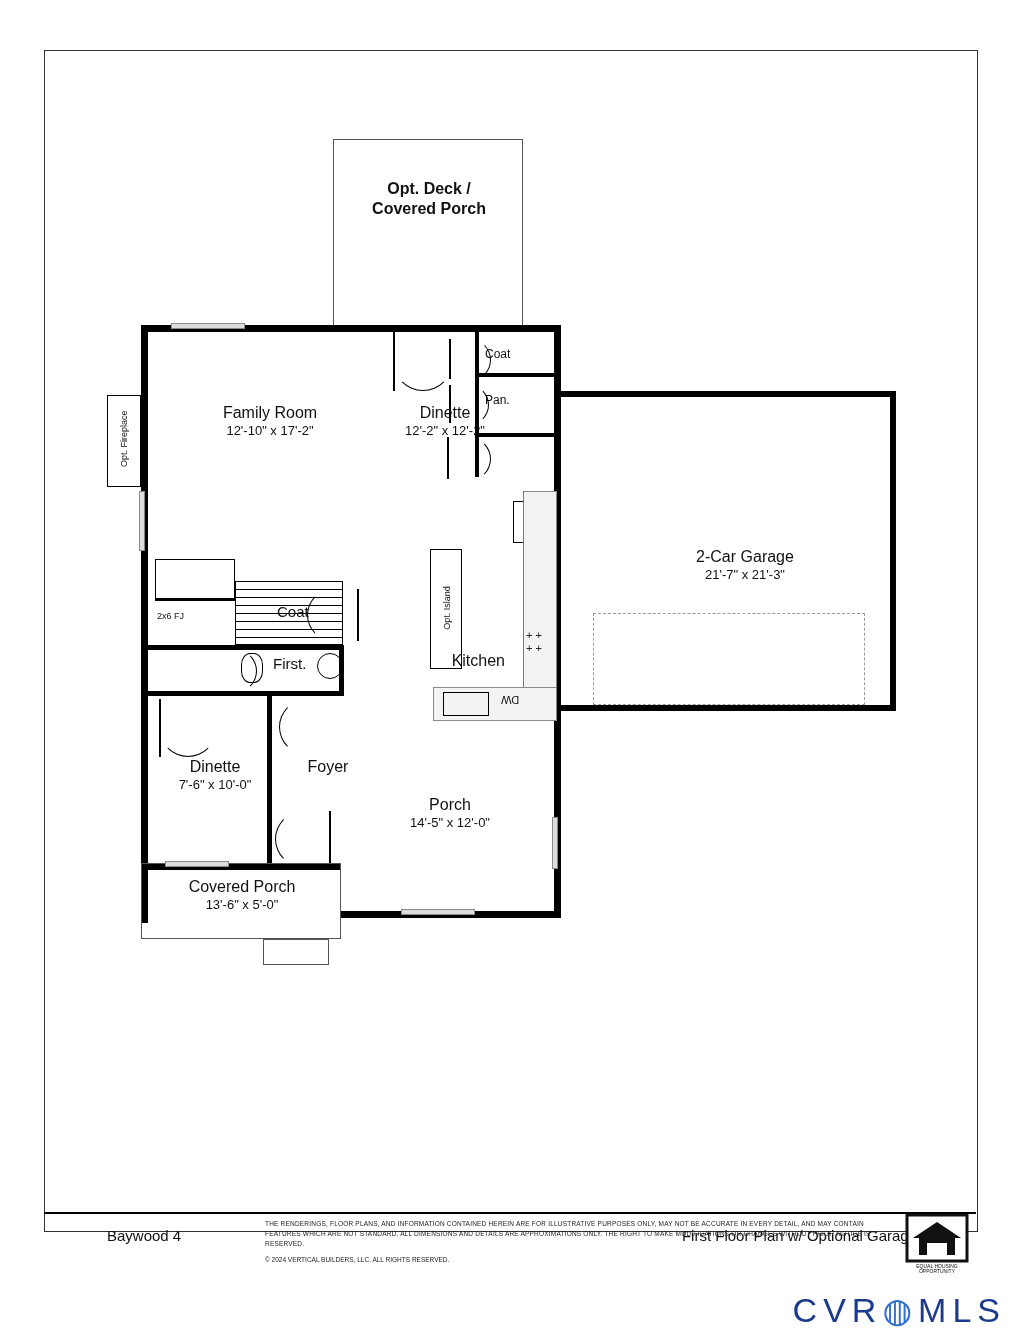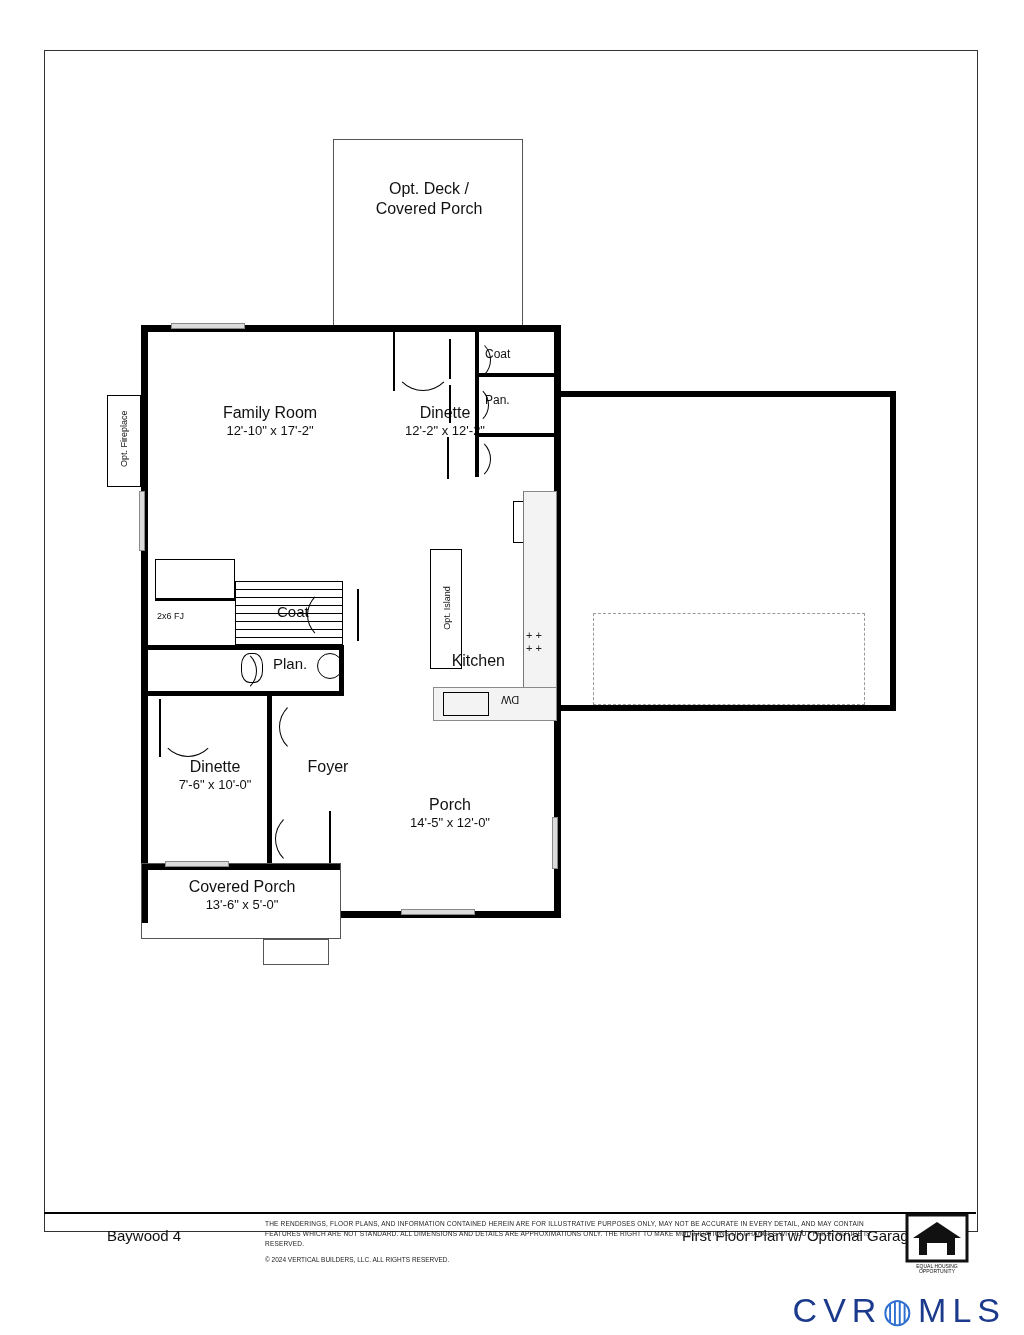--- a/index.html
+++ b/index.html
@@ -33,21 +33,21 @@
   .brand .dot{color:#2f6fd0;}
 </style>
 </head>
 <body>
 
 <div id="sheet">
   <div class="frame">
     <div class="plan">
 
       <div class="box" style="left:288px;top:88px;width:190px;height:190px;border-color:#555;"></div>
-      <div class="lbl" style="left:318px;top:128px;width:132px;">
+      <div class="lbl" style="left:318px;top:128px;width:132px;font-weight:bold;">
         <div class="n">Opt. Deck /</div>
         <div class="n">Covered Porch</div>
       </div>
 
       <div class="wall" style="left:96px;top:274px;width:420px;height:7px;"></div>
 
       <div class="wall" style="left:96px;top:274px;width:7px;height:545px;"></div>
 
       <div class="wall" style="left:96px;top:812px;width:200px;height:7px;"></div>
 
@@ -92,20 +92,24 @@
       <div class="thin" style="left:404px;top:334px;width:2px;height:38px;"></div>
 
       <div class="arc" style="left:402px;top:386px;width:44px;height:44px;border-top-color:transparent;border-left-color:transparent;border-bottom-color:transparent;"></div>
       <div class="thin" style="left:402px;top:386px;width:2px;height:42px;"></div>
       <div class="wall" style="left:430px;top:386px;width:4px;height:40px;"></div>
 
       <div class="wall" style="left:516px;top:340px;width:335px;height:6px;"></div>
       <div class="wall" style="left:845px;top:340px;width:6px;height:320px;"></div>
       <div class="wall" style="left:516px;top:654px;width:335px;height:6px;"></div>
       <div class="dash" style="left:548px;top:562px;width:272px;height:92px;"></div>
+      <div class="lbl" style="left:600px;top:496px;width:200px;">
+        <div class="n">2-Car Garage</div>
+        <div class="d">21'-7" x 21'-3"</div>
+      </div>
 
       <div class="lbl" style="left:330px;top:600px;width:130px;text-align:right;">
         <div class="n">Kitchen</div>
       </div>
 
       <div class="box" style="left:385px;top:498px;width:32px;height:120px;"></div>
       <div class="vtext tiny" style="left:378px;top:552px;width:48px;text-align:center;transform:rotate(-90deg);">Opt. Island</div>
 
       <div class="box" style="left:468px;top:450px;width:42px;height:42px;"></div>
       <div class="small" style="position:absolute;left:483px;top:461px;">R</div>
@@ -131,21 +135,21 @@
       <div class="thin" style="left:110px;top:548px;width:80px;height:2px;"></div>
       <div class="tiny" style="position:absolute;left:112px;top:560px;">2x6 FJ</div>
 
       <div class="small" style="position:absolute;left:232px;top:552px;font-size:15px;">Coat</div>
       <div class="arc" style="left:262px;top:538px;width:52px;height:52px;border-top-color:transparent;border-right-color:transparent;border-bottom-color:transparent;"></div>
       <div class="thin" style="left:312px;top:538px;width:2px;height:52px;"></div>
 
       <div class="wall" style="left:96px;top:594px;width:202px;height:5px;"></div>
       <div class="wall" style="left:96px;top:640px;width:202px;height:5px;"></div>
       <div class="wall" style="left:294px;top:594px;width:5px;height:51px;"></div>
-      <div class="small" style="position:absolute;left:228px;top:604px;font-size:15px;">Plan.</div>
+      <div class="small" style="position:absolute;left:228px;top:604px;font-size:15px;">First.</div>
       <div class="box" style="left:196px;top:602px;width:22px;height:30px;border-radius:40%;"></div>
       <div class="arc" style="left:272px;top:602px;width:26px;height:26px;"></div>
       <div class="arc" style="left:168px;top:598px;width:44px;height:44px;border-top-color:transparent;border-left-color:transparent;border-bottom-color:transparent;"></div>
 
       <div class="wall" style="left:222px;top:645px;width:5px;height:167px;"></div>
       <div class="lbl" style="left:110px;top:706px;width:120px;">
         <div class="n">Dinette</div>
         <div class="d">7'-6" x 10'-0"</div>
       </div>
       <div class="arc" style="left:114px;top:648px;width:58px;height:58px;border-top-color:transparent;border-right-color:transparent;border-left-color:transparent;"></div>

